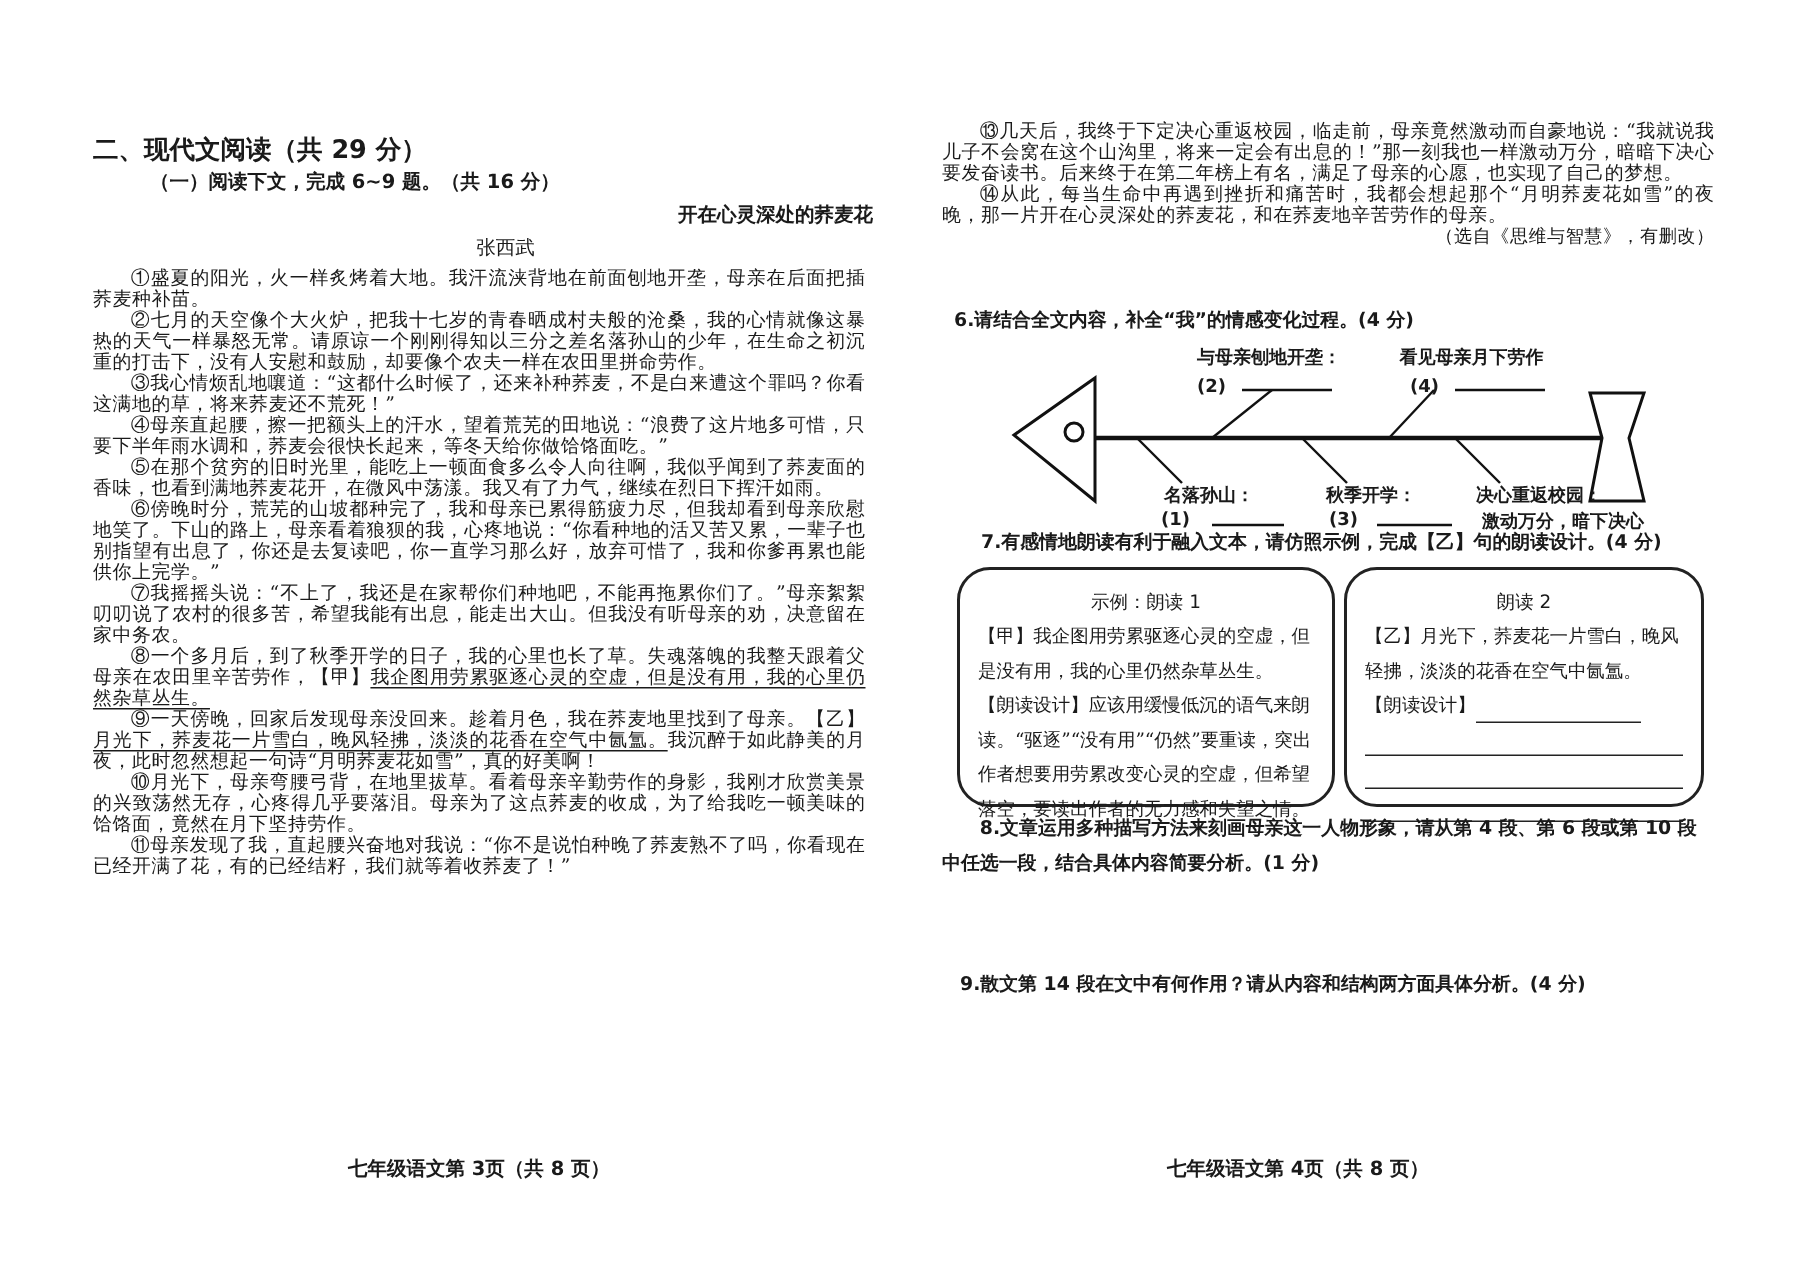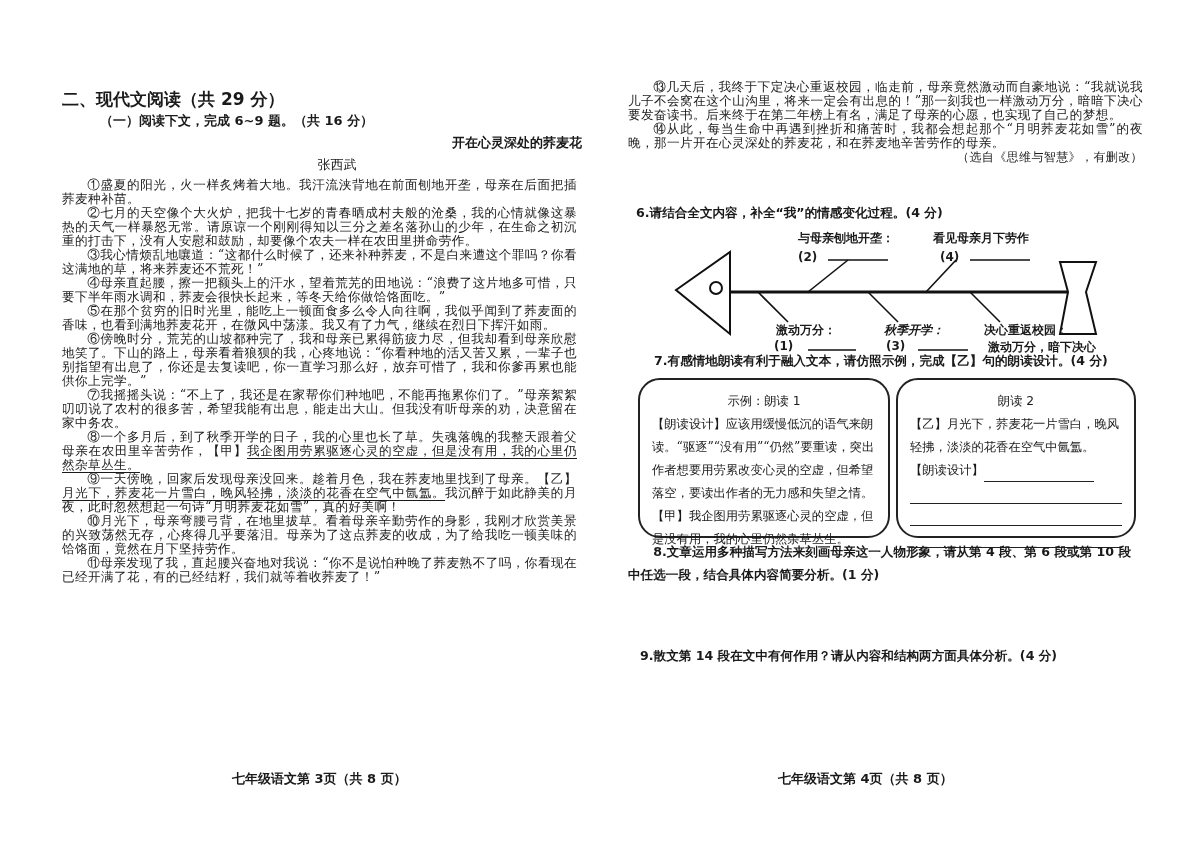--- a/index.html
+++ b/index.html
@@ -93,34 +93,34 @@
       <line x1="220" y1="70" x2="250" y2="100" stroke="#111" stroke-width="1.6"></line>
       <line x1="322" y1="70" x2="352" y2="100" stroke="#111" stroke-width="1.6"></line>
 
       <line x1="160" y1="128" x2="208" y2="128" stroke="#111" stroke-width="1.6"></line>
       <line x1="270" y1="128" x2="320" y2="128" stroke="#111" stroke-width="1.6"></line>
     </svg>
     <div class="fb-label" style="left:150px; top:8px;">与母亲刨地开垄：</div>
     <div class="fb-label" style="left:150px; top:28px;">(2)</div>
     <div class="fb-label" style="left:285px; top:8px;">看见母亲月下劳作</div>
     <div class="fb-label" style="left:292px; top:28px;">(4)</div>
-    <div class="fb-label" style="left:128px; top:100px;">激动万分：</div>
+    <div class="fb-label" style="left:128px; top:100px;">名落孙山：</div>
     <div class="fb-label" style="left:126px; top:117px;">(1)</div>
-    <div class="fb-label" style="left:236px; top:100px;font-style:italic;">秋季开学：</div>
+    <div class="fb-label" style="left:236px; top:100px;">秋季开学：</div>
     <div class="fb-label" style="left:238px; top:117px;">(3)</div>
     <div class="fb-label" style="left:336px; top:100px;">决心重返校园：</div>
     <div class="fb-label" style="left:340px; top:117px;">激动万分，暗下决心</div>
   </div>
 
   <div class="q q7">7.有感情地朗读有利于融入文本，请仿照示例，完成【乙】句的朗读设计。(4 分)</div>
 
   <div class="box box1">
     <div class="box-title">示例：朗读 1</div>
+    <div>【甲】我企图用劳累驱逐心灵的空虚，但是没有用，我的心里仍然杂草丛生。</div>
     <div><span>【朗读设计】</span><span>应该用缓慢低沉的语气来朗读。“驱逐”“没有用”“仍然”要重读，突出作者想要用劳累改变心灵的空虚，但希望落空，要读出作者的无力感和失望之情。</span></div>
-    <div>【甲】我企图用劳累驱逐心灵的空虚，但是没有用，我的心里仍然杂草丛生。</div>
   </div>
 
   <div class="box box2">
     <div class="box-title">朗读 2</div>
     <div>【乙】月光下，荞麦花一片雪白，晚风轻拂，淡淡的花香在空气中氤氲。</div>
     <div><span>【朗读设计】</span><span class="inline-blank"></span></div>
     <div class="blank-line"></div>
     <div class="blank-line"></div>
     <div class="blank-line"></div>
   </div>

